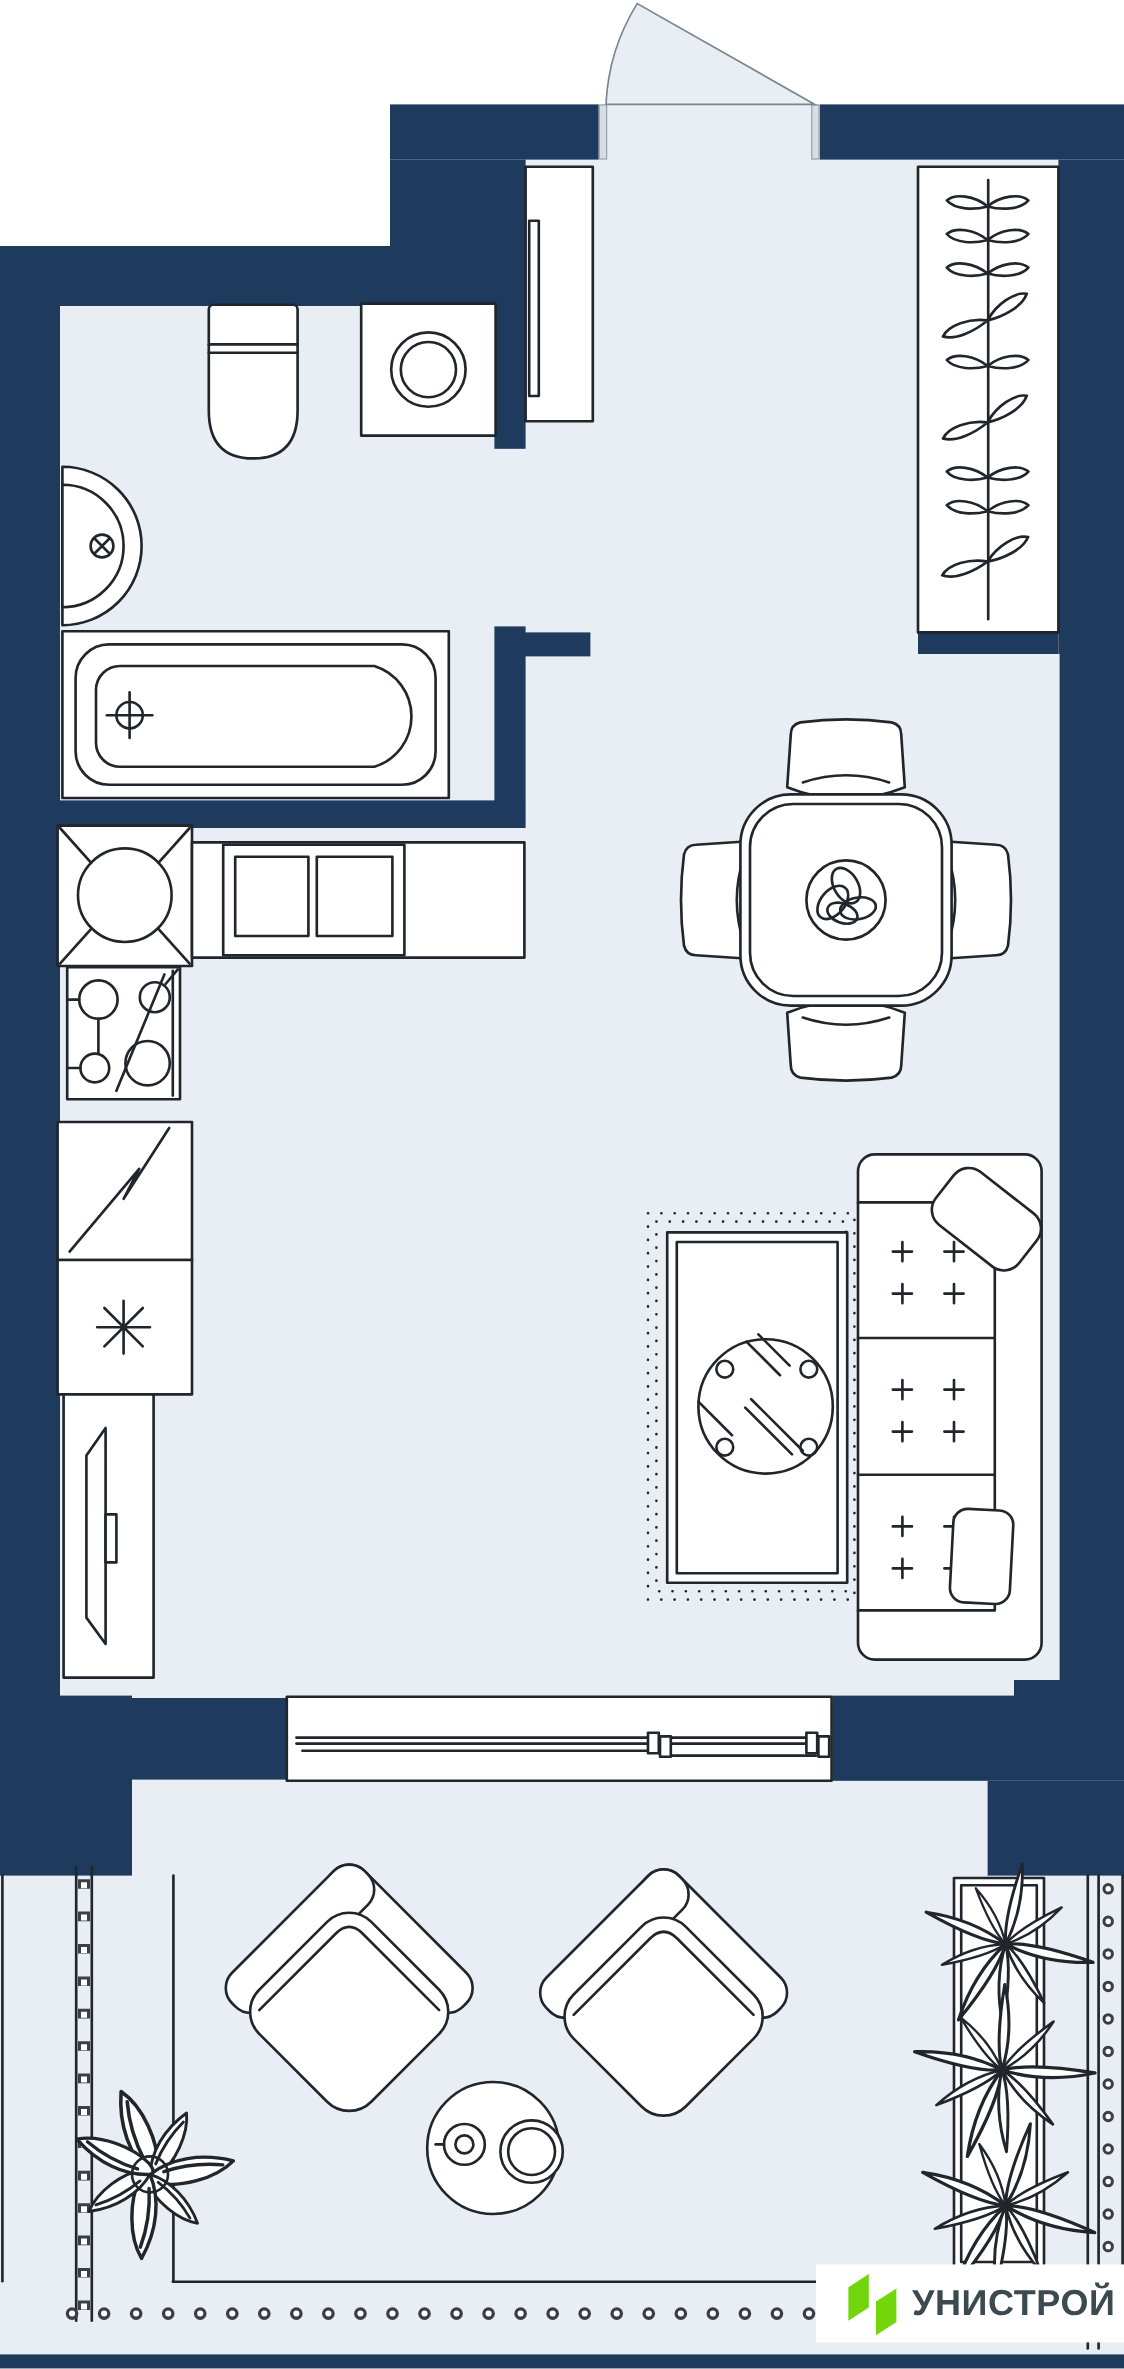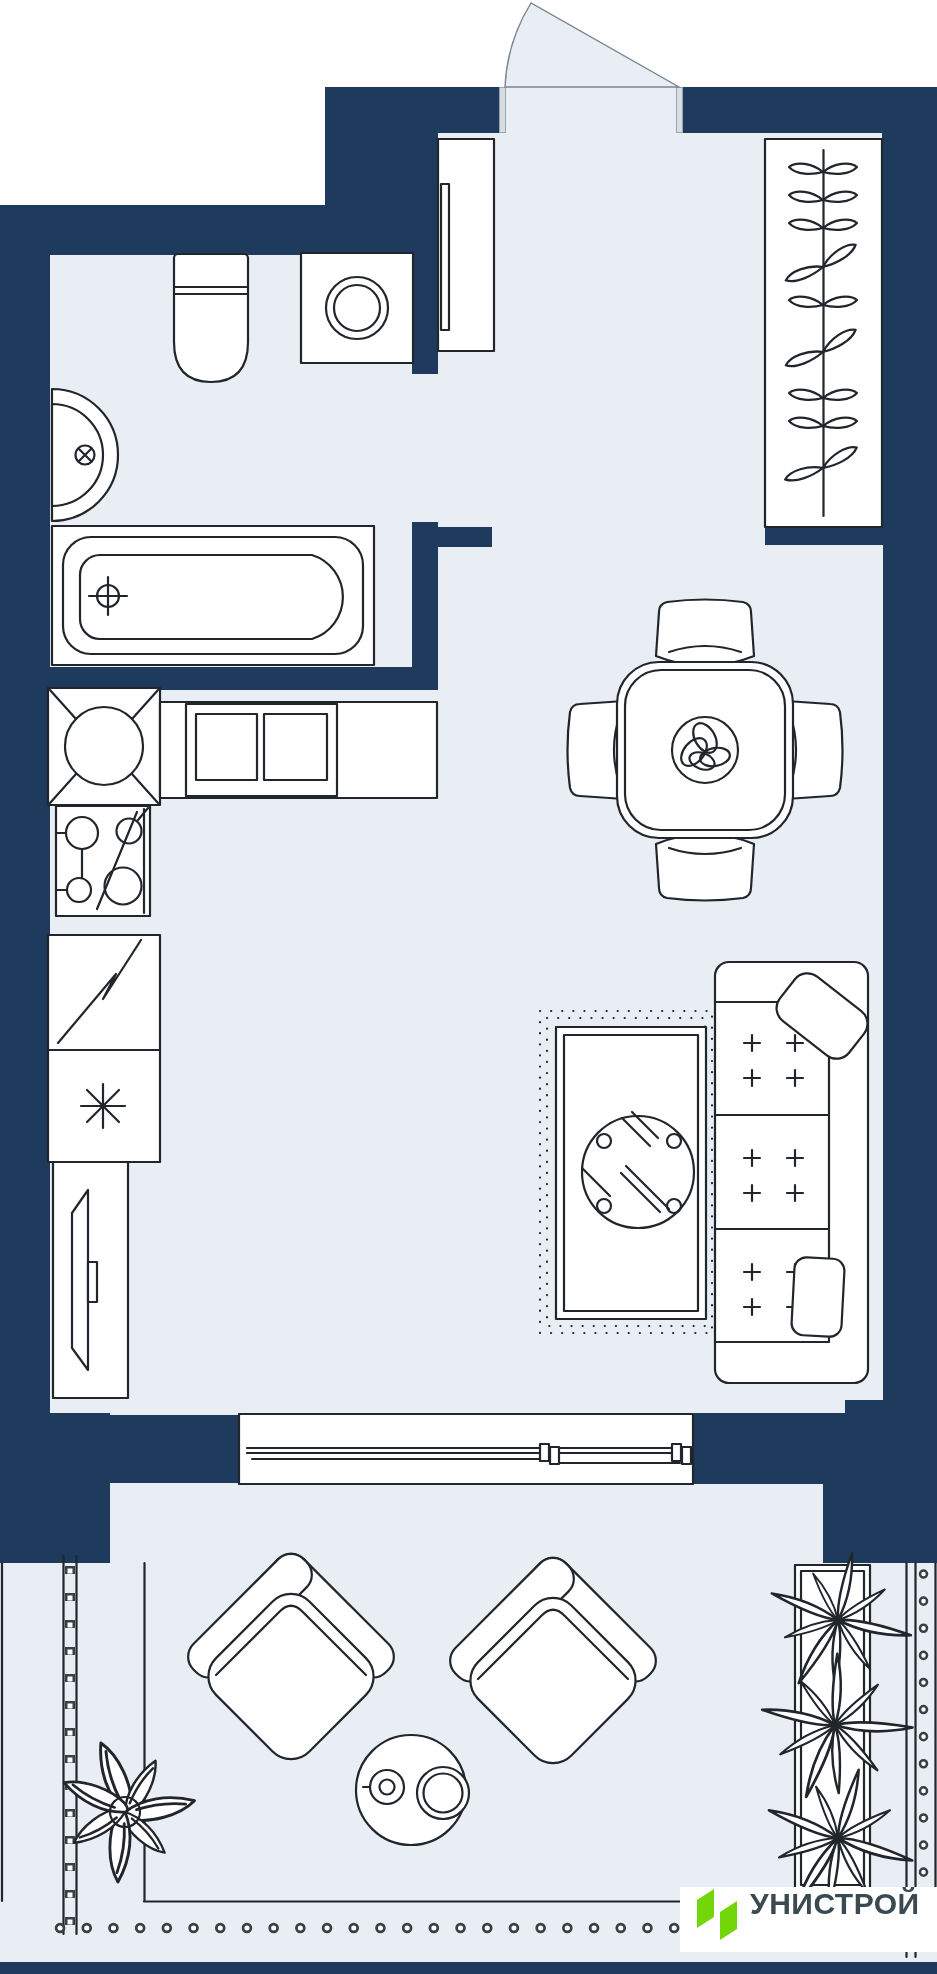--- a/index.html
+++ b/index.html
@@ -6,21 +6,21 @@
   .stage{position:relative;width:937px;height:1974px;background:var(--c-bg,#ffffff);overflow:hidden;
          font-family:"Liberation Sans",sans-serif;}
   .floor{position:absolute;background:var(--c-floor,#e9eef4);}
   .white{position:absolute;background:#ffffff;}
   .wall{position:absolute;background:var(--c-wall,#1e3a5c);}
   .jamb{position:absolute;background:#d8dde3;border:1px solid #9aa4ad;box-sizing:border-box;}
   svg.overlay{position:absolute;left:0;top:0;}
   svg .s{stroke:var(--c-outline,#20262c);fill:none;stroke-width:2.2;stroke-linejoin:round;stroke-linecap:round;}
   svg .sw{stroke:var(--c-outline,#20262c);fill:#ffffff;stroke-width:2.2;stroke-linejoin:round;}
   .logo{position:absolute;left:680px;top:1887px;width:257px;height:65px;background:#ffffff;
-        display:flex;align-items:flex-start;gap:11px;padding-left:15px;box-sizing:border-box;}
+        display:flex;align-items:center;gap:11px;padding-left:25px;box-sizing:border-box;}
   .logo-text{font-weight:bold;font-size:30px;letter-spacing:.5px;color:var(--c-logo-text,#3b4a50);}
 </style>
 </head>
 <body>
 
 <div class="stage">
 
   <div class="floor" style="left:0;top:87px;width:937px;height:1875px;"></div>
 
   <div class="white" style="left:0;top:0;width:937px;height:87px;"></div>

